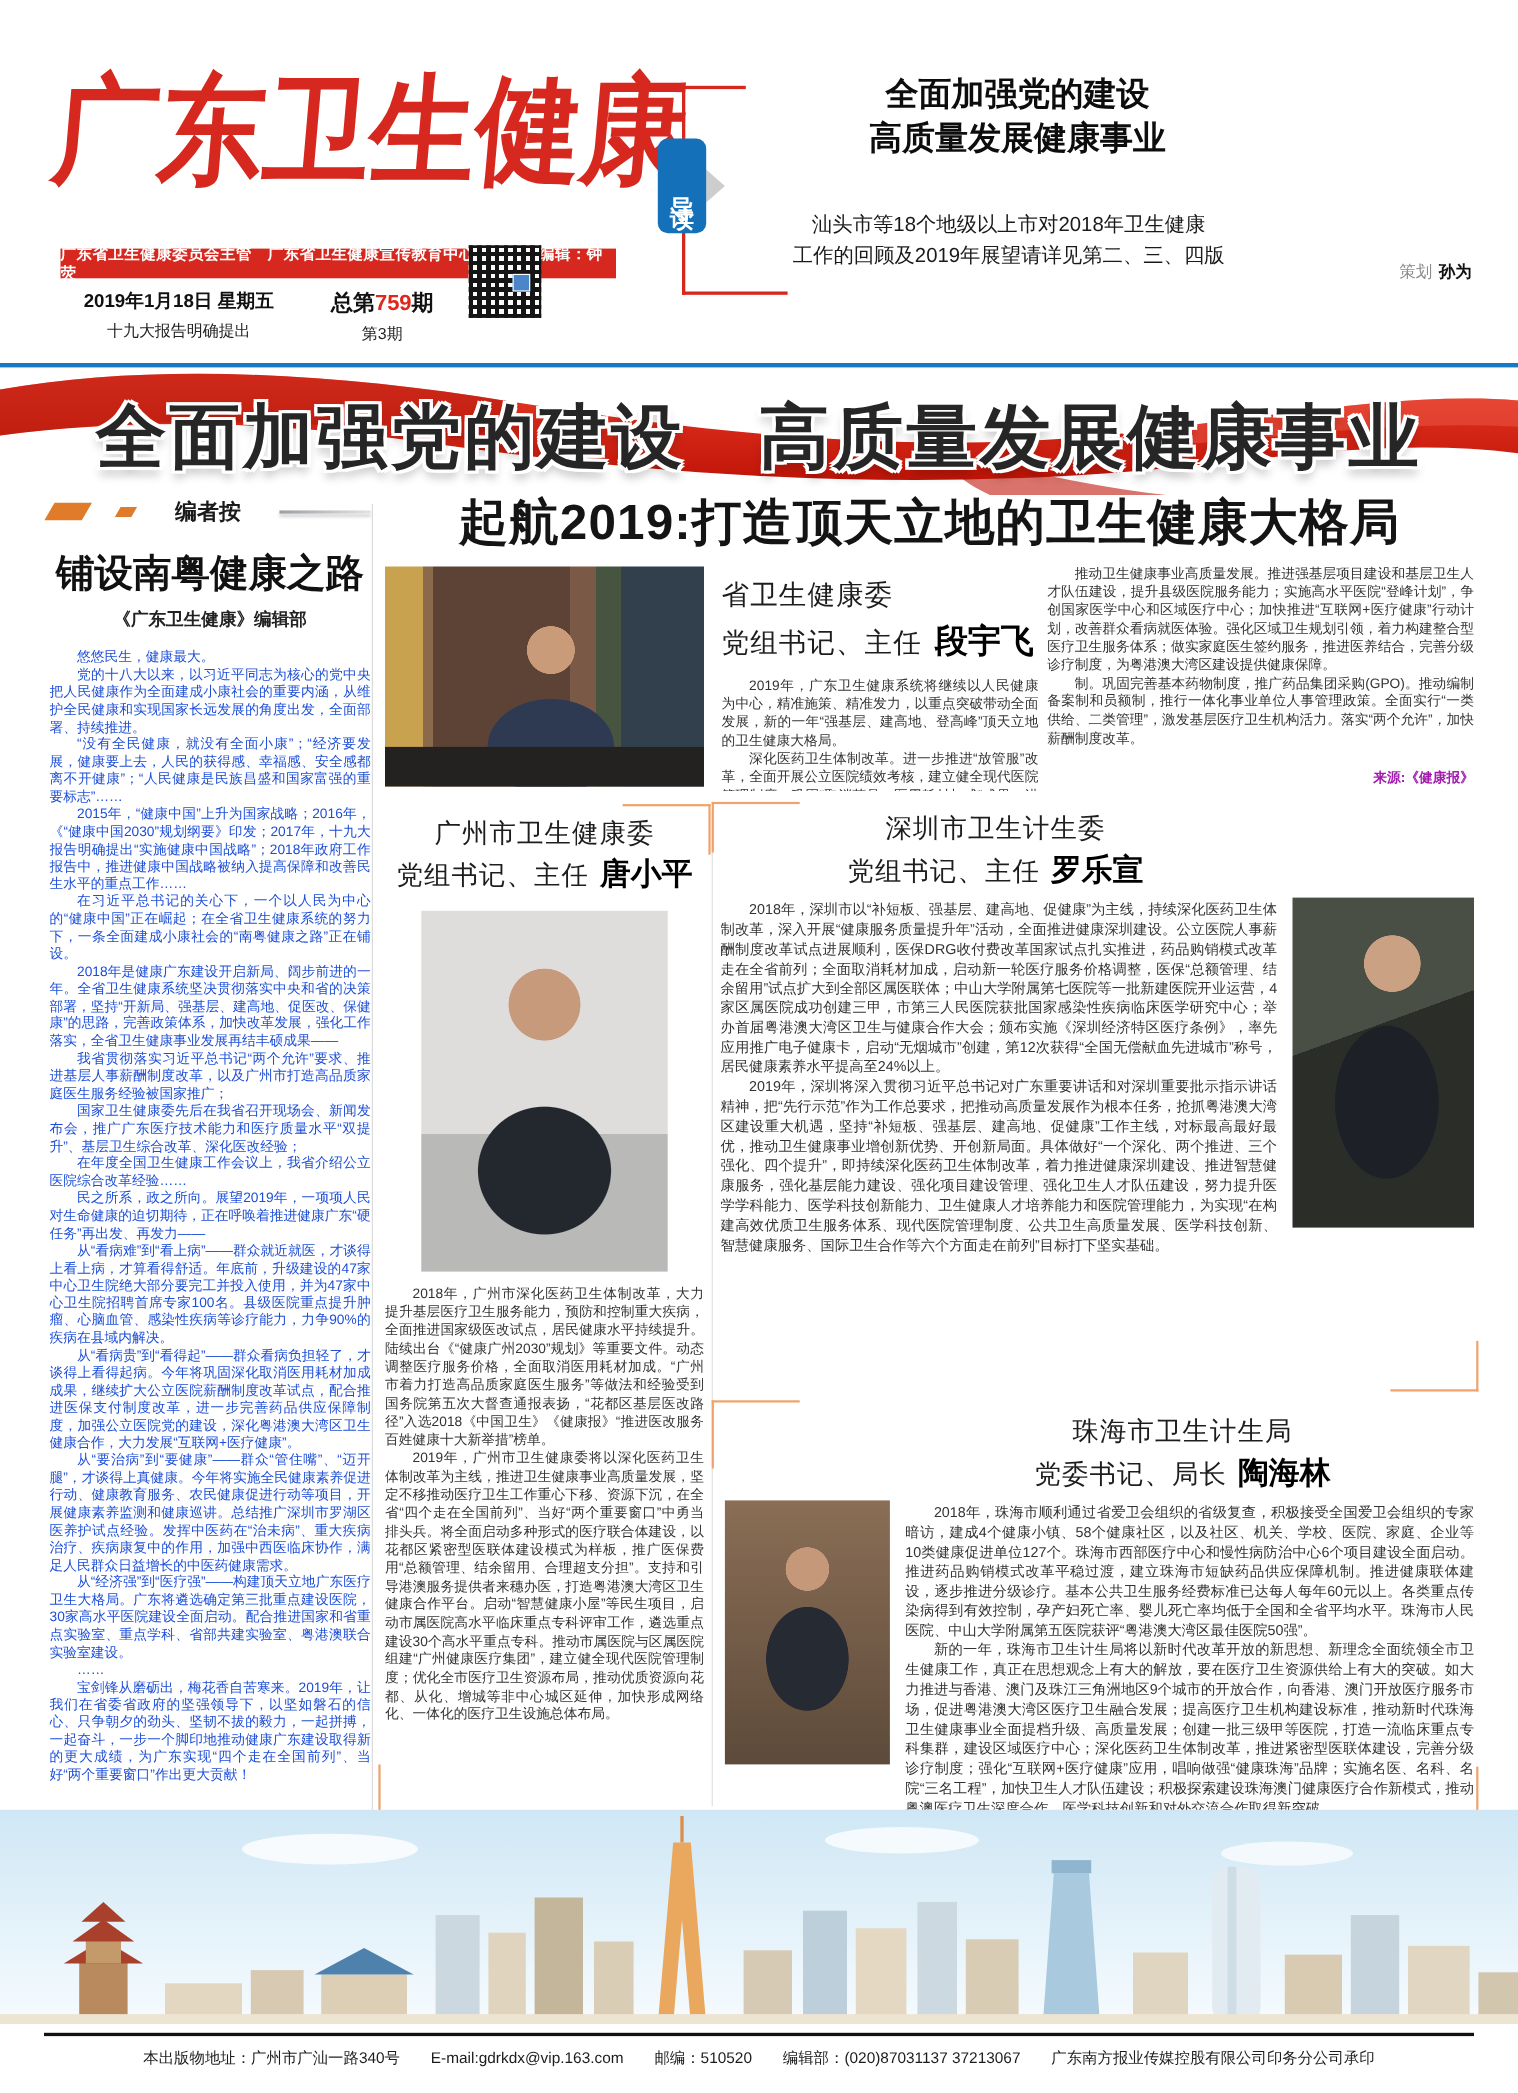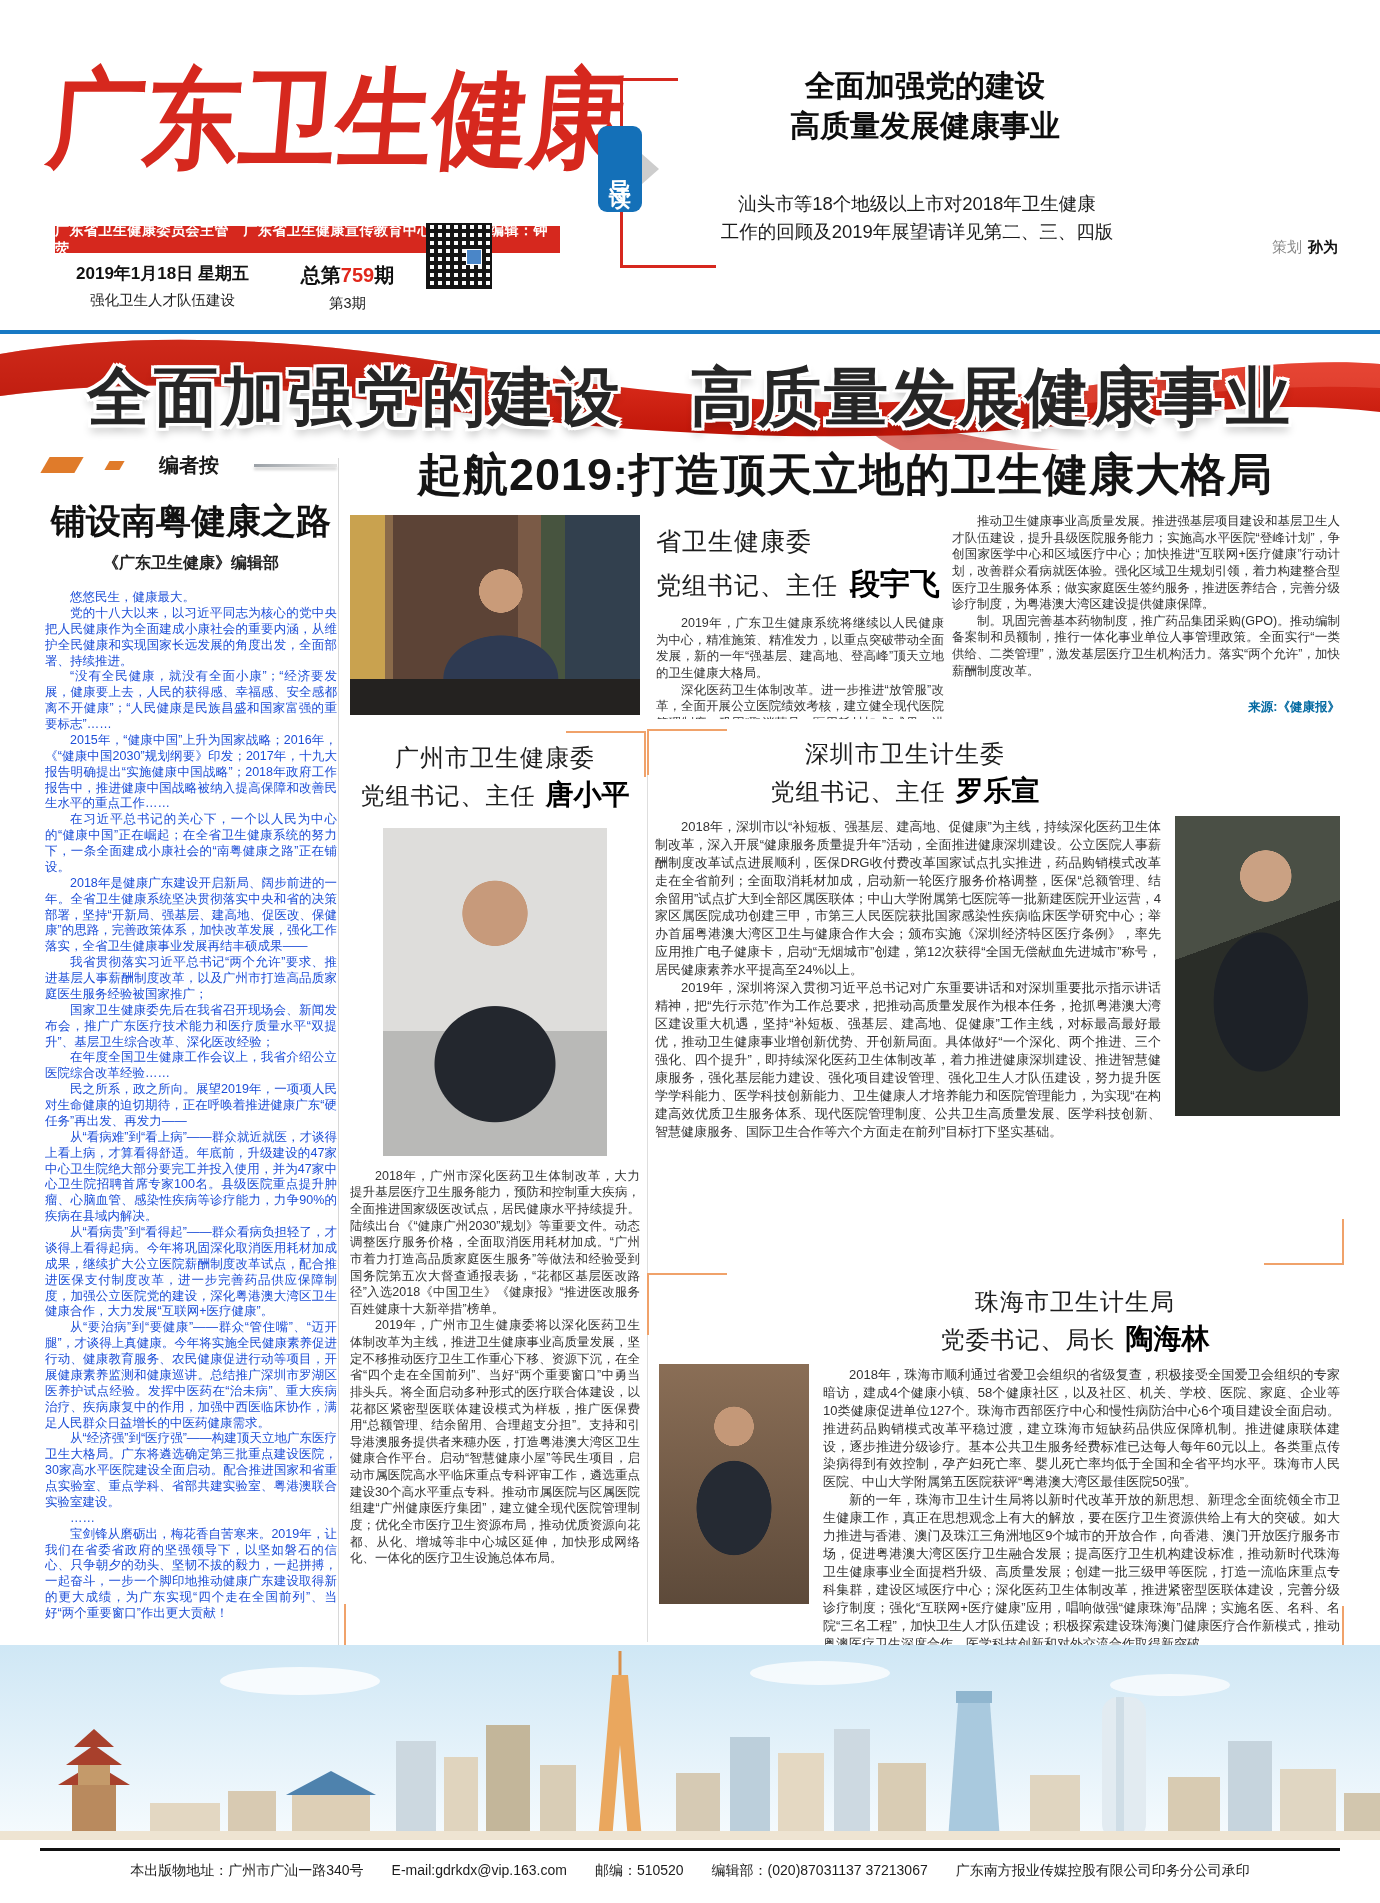--- a/index.html
+++ b/index.html
@@ -89,21 +89,21 @@
   .photo-duan{position:absolute;left:0;top:4px;width:290px;height:200px;
     background:
       radial-gradient(circle 22px at 52% 38%, #c99b79 0 98%, transparent 100%),
       radial-gradient(ellipse 95px 72px at 52% 82%, #2e3a52 0 60%, transparent 61%),
       linear-gradient(0deg, transparent 0 0),
       linear-gradient(90deg,#c9a24f 0 12%,#8a6a4a 12% 15%,#5c4336 15% 58%,#7a5a46 58% 66%,#47543f 66% 74%,#32404e 74% 100%);}
   .photo-duan:after{content:"";position:absolute;left:0;bottom:0;width:100%;height:18%;background:#242220;}
   .sec-province .sec-head{position:absolute;left:306px;top:12px;width:300px;line-height:1.5;}
   .province-col1{position:absolute;left:306px;top:104px;width:288px;height:104px;}
   .province-col2{position:absolute;left:602px;top:2px;width:388px;height:182px;}
-  .source-credit{position:absolute;right:0;top:188px;font-size:12.5px;font-weight:bold;color:#0369a1;}
+  .source-credit{position:absolute;right:0;top:188px;font-size:12.5px;font-weight:bold;color:#a21caf;}
 
   
   .lower-grid{position:absolute;left:0;top:288px;width:990px;height:917px;}
   .v-divider-2{position:absolute;left:297px;top:4px;width:1px;height:905px;background:#dedede;}
 
   .sec-gz{position:absolute;left:0;top:2px;width:290px;height:913px;}
   .sec-gz .city-head{margin-top:6px;}
   .photo-tang{width:224px;height:328px;margin:14px auto 12px;display:block;position:relative;
     background:
       radial-gradient(circle 33px at 50% 26%, #c79a7b 0 98%, transparent 100%),
@@ -145,21 +145,21 @@
 </head>
 <body>
 
 <div class="page">
 
   <div class="paper-title">广东卫生健康</div>
   <div class="supervisor-bar">广东省卫生健康委员会主管　广东省卫生健康宣传教育中心主办　总编辑：钟荧</div>
   <div class="date-row">
     <div class="date-col">
       <div class="date-l1">2019年1月18日  星期五</div>
-      <div class="date-l2">强化卫生人才队伍建设</div>
+      <div class="date-l2">十九大报告明确提出</div>
     </div>
     <div class="issue-col">
       <div class="issue-l1"><span>总第</span><span class="issue-no">759</span><span>期</span></div>
       <div class="issue-l2">第3期</div>
     </div>
   </div>
   <div class="qr"></div>
 
   <div class="guide">
     <div class="guide-vline"></div>

